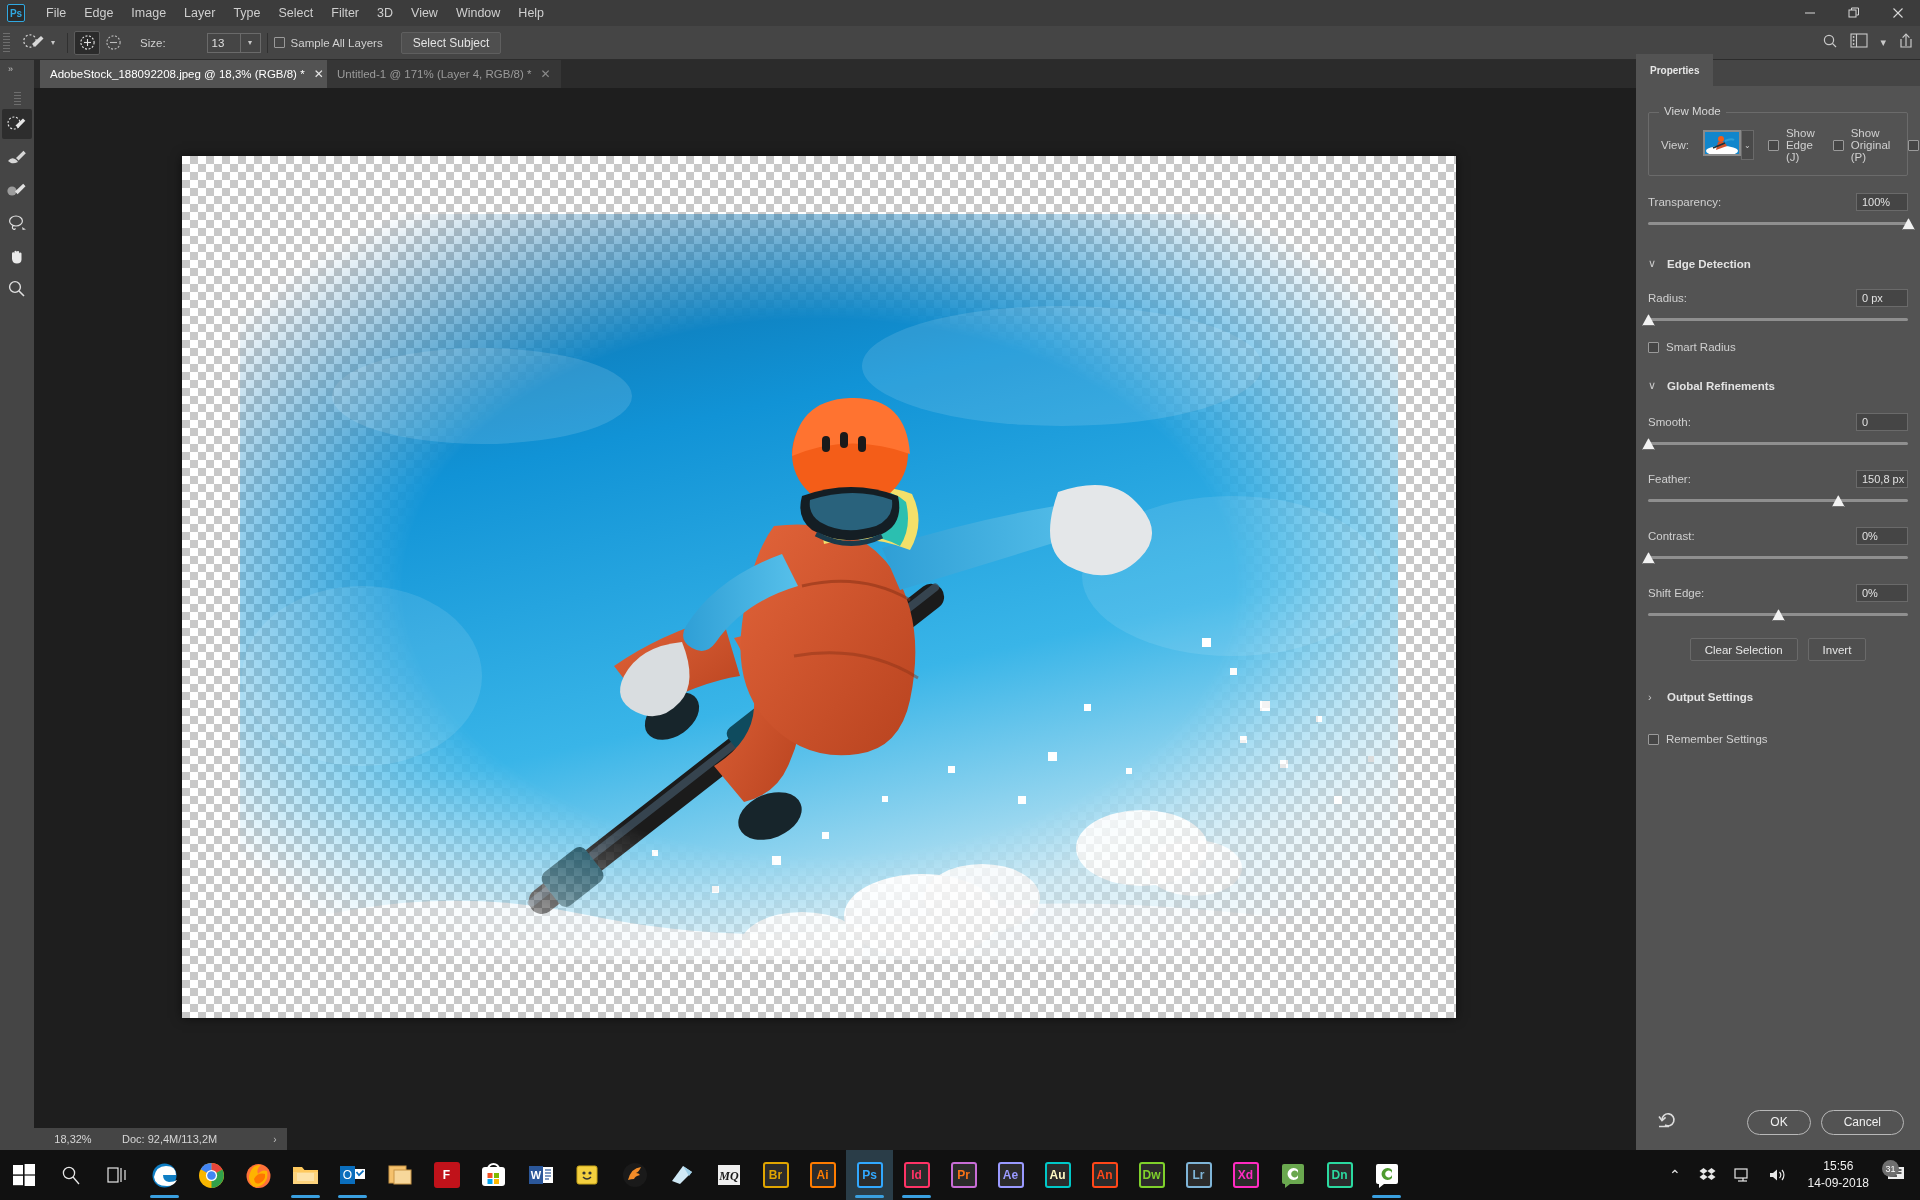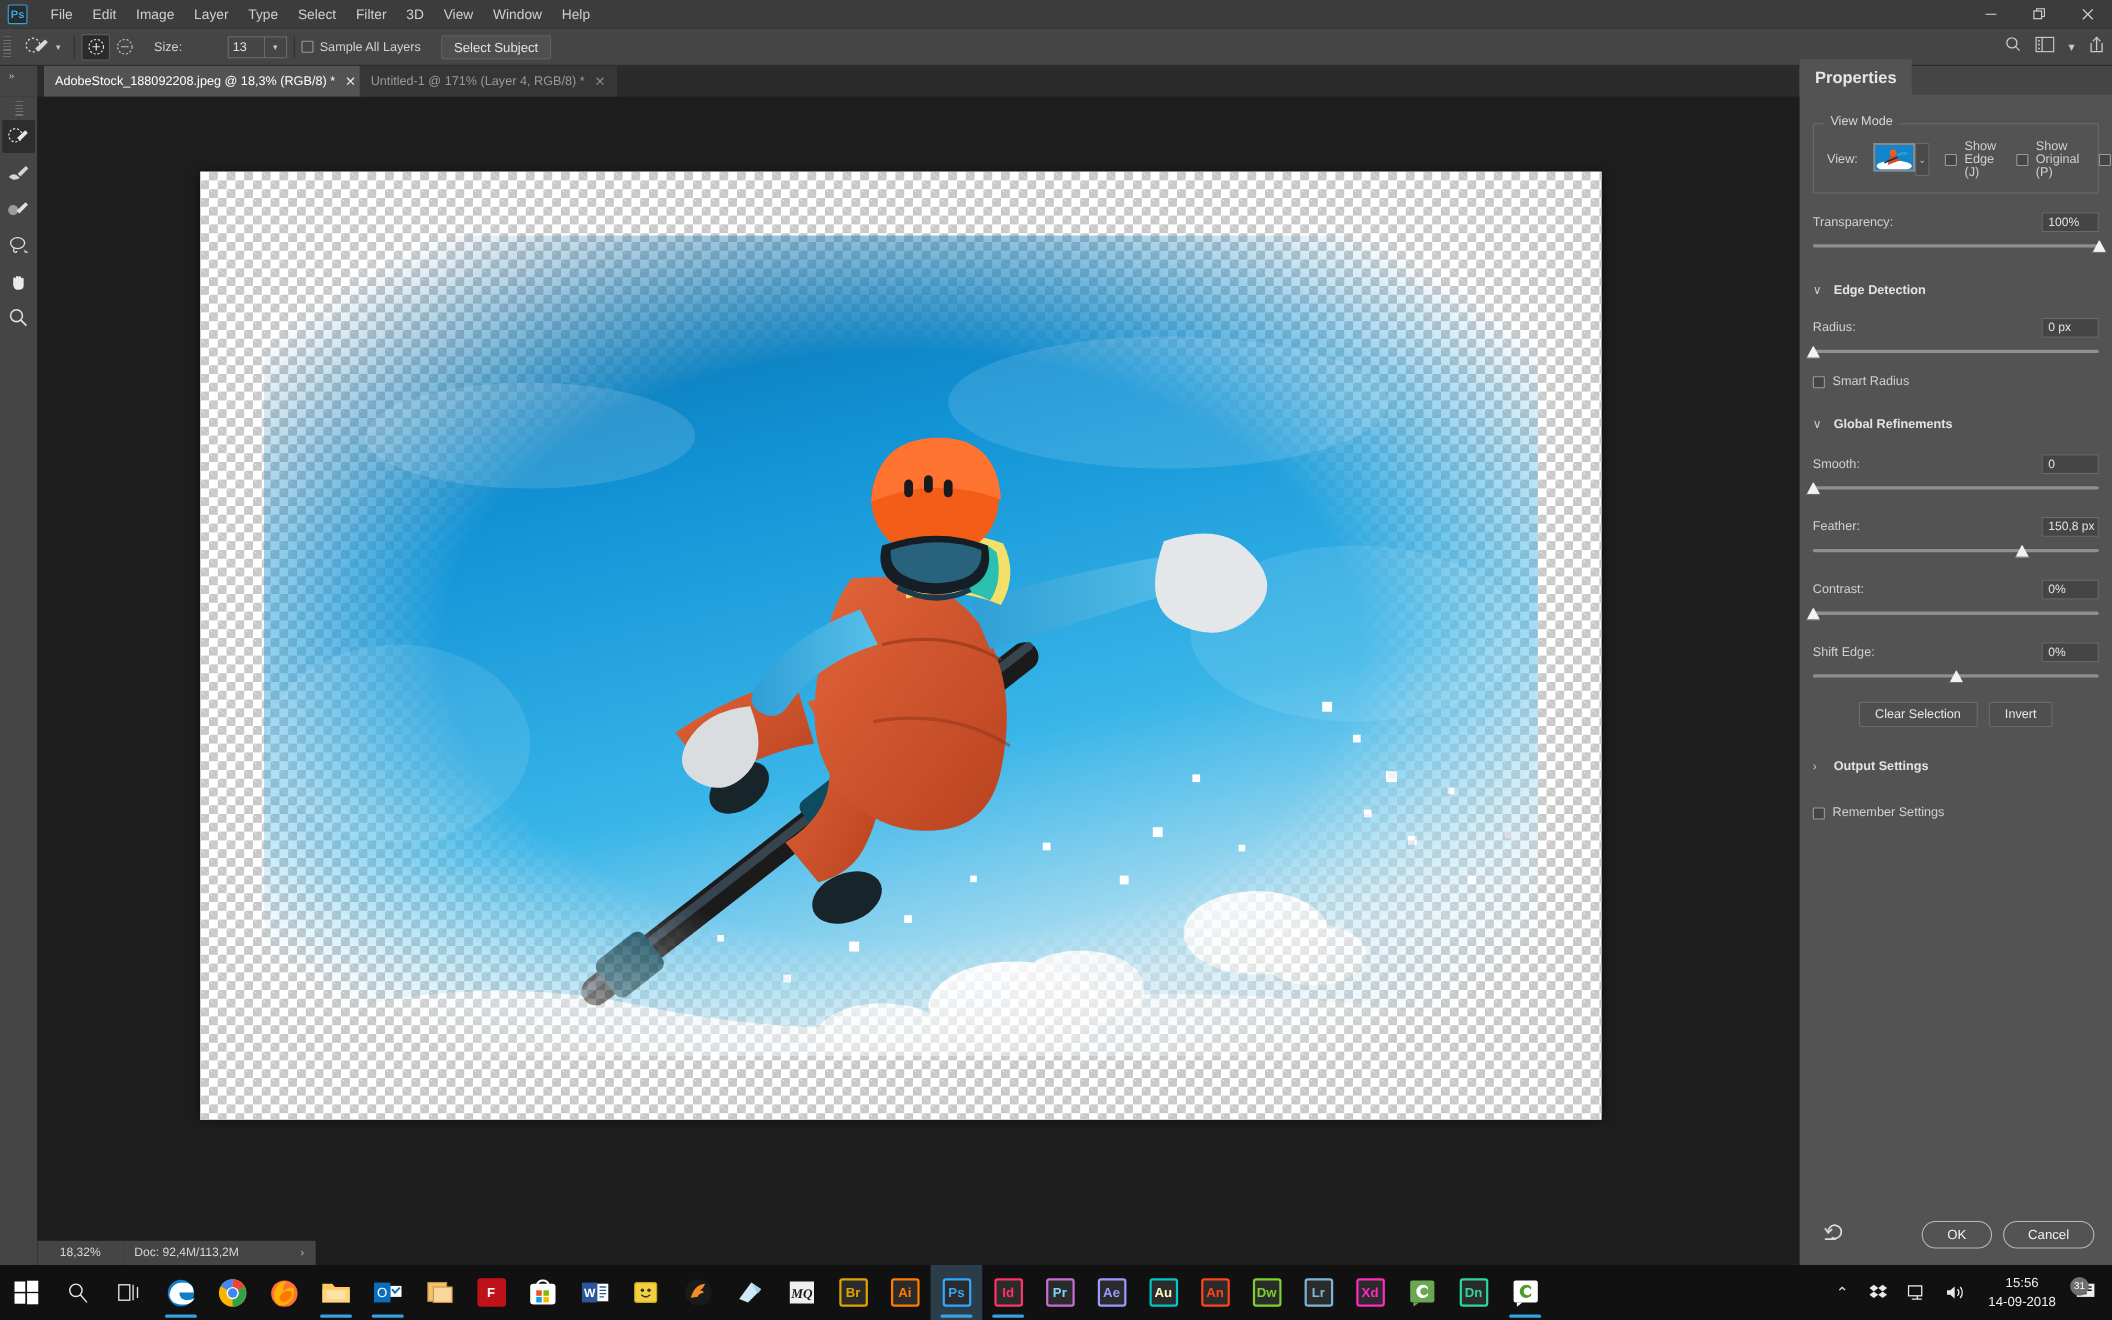--- a/index.html
+++ b/index.html
@@ -72,21 +72,21 @@
     background:#1e1e1e; display:flex; align-items:center; }
   .sb-zoom { width:78px; height:22px; background:#454545; color:#d6d6d6; font-size:11px;
     display:flex; align-items:center; justify-content:center; }
   .sb-doc { height:22px; background:#454545; color:#d6d6d6; font-size:11px;
     display:flex; align-items:center; padding:0 10px; gap:56px; flex:0 0 auto; }
   .sb-arrow { color:#bdbdbd; font-size:10px; }
 
   
   .rightpanel { position:absolute; left:1636px; top:60px; width:284px; height:1090px; background:#535353; }
   .panel-tabstrip { height:26px; background:#454545; display:flex; align-items:flex-end; }
-  .panel-tab { height:26px; padding:16px 14px; background:#535353; color:#e6e6e6; font-size:15px;
+  .panel-tab { height:26px; padding:16px 14px; background:#535353; color:#e6e6e6; font-size:10px;
     font-weight:bold; display:flex; align-items:center; }
   .panel-body { position:relative; padding:14px 12px 0 12px; }
 
   .group { border:1px solid #6b6b6b; border-radius:2px; margin-top:12px;
     padding:14px 12px 12px 12px; position:relative; }
   .group-legend { position:absolute; top:-8px; left:10px; background:#535353; padding:0 5px;
     color:#d7d7d7; font-size:11.5px; }
   .viewmode-row { display:flex; align-items:center; gap:14px; }
   .vm-label { color:#d0d0d0; font-size:11.5px; }
   .thumb-wrap { display:flex; align-items:stretch; }
@@ -143,21 +143,21 @@
 </style>
 </head>
 <body>
 
 <div id="app">
 
   <div class="menubar">
     <div class="ps-logo">Ps</div>
     <div id="menu-items" style="display:flex;align-items:center;">
         <div class="menu-item">File</div>
-        <div class="menu-item">Edit</div>
+        <div class="menu-item">Edge</div>
         <div class="menu-item">Image</div>
         <div class="menu-item">Layer</div>
         <div class="menu-item">Type</div>
         <div class="menu-item">Select</div>
         <div class="menu-item">Filter</div>
         <div class="menu-item">3D</div>
         <div class="menu-item">View</div>
         <div class="menu-item">Window</div>
         <div class="menu-item">Help</div>
       </div>
@@ -719,21 +719,21 @@
       <div class="tb-item">
           <div class="adobe" style="border-color:#ff7c00;color:#ff7c00;">Ai</div>
         </div>
       <div class="tb-item running current">
           <div class="adobe" style="border-color:#31a8ff;color:#31a8ff;">Ps</div>
         </div>
       <div class="tb-item running">
           <div class="adobe" style="border-color:#ff3366;color:#ff3366;">Id</div>
         </div>
       <div class="tb-item">
-          <div class="adobe" style="border-color:#c86dd7;color:#7dd3fc;">Pr</div>
+          <div class="adobe" style="border-color:#c86dd7;color:#f97316;">Pr</div>
         </div>
       <div class="tb-item">
           <div class="adobe" style="border-color:#9a9aff;color:#9a9aff;">Ae</div>
         </div>
       <div class="tb-item">
           <div class="adobe" style="border-color:#00c8c8;color:#fef9c3;">Au</div>
         </div>
       <div class="tb-item">
           <div class="adobe" style="border-color:#ff4719;color:#ff4719;">An</div>
         </div>

